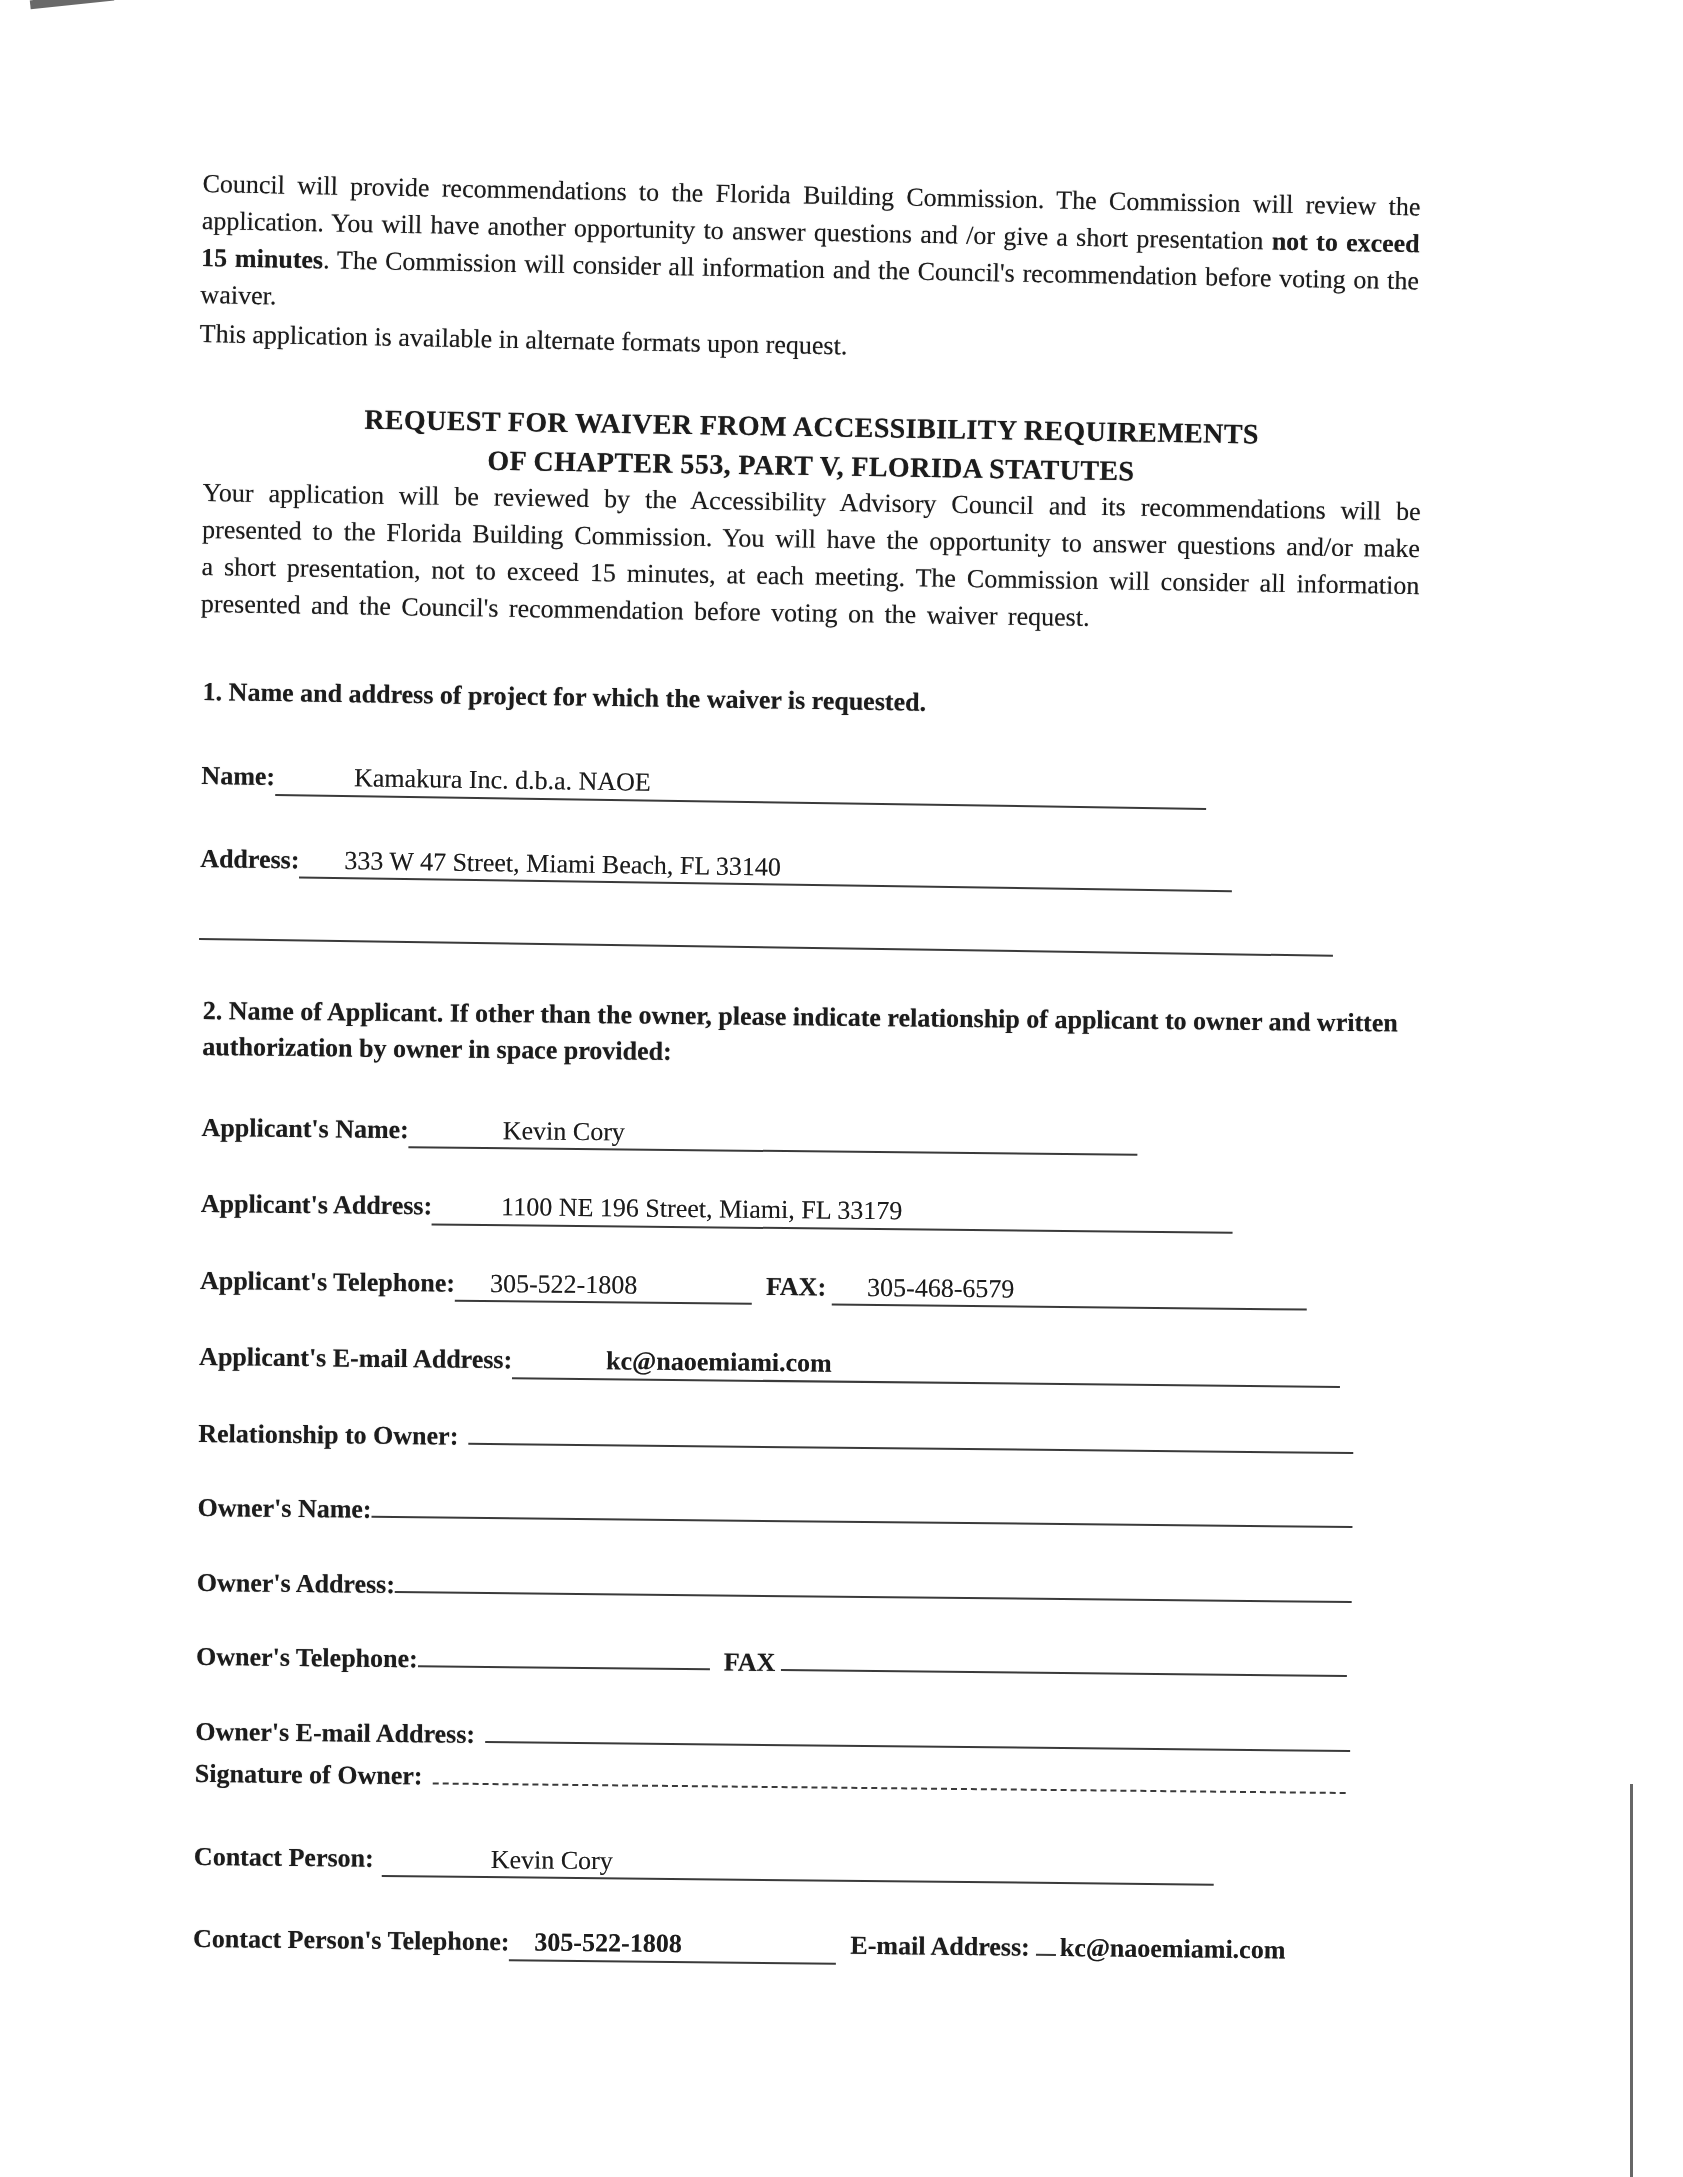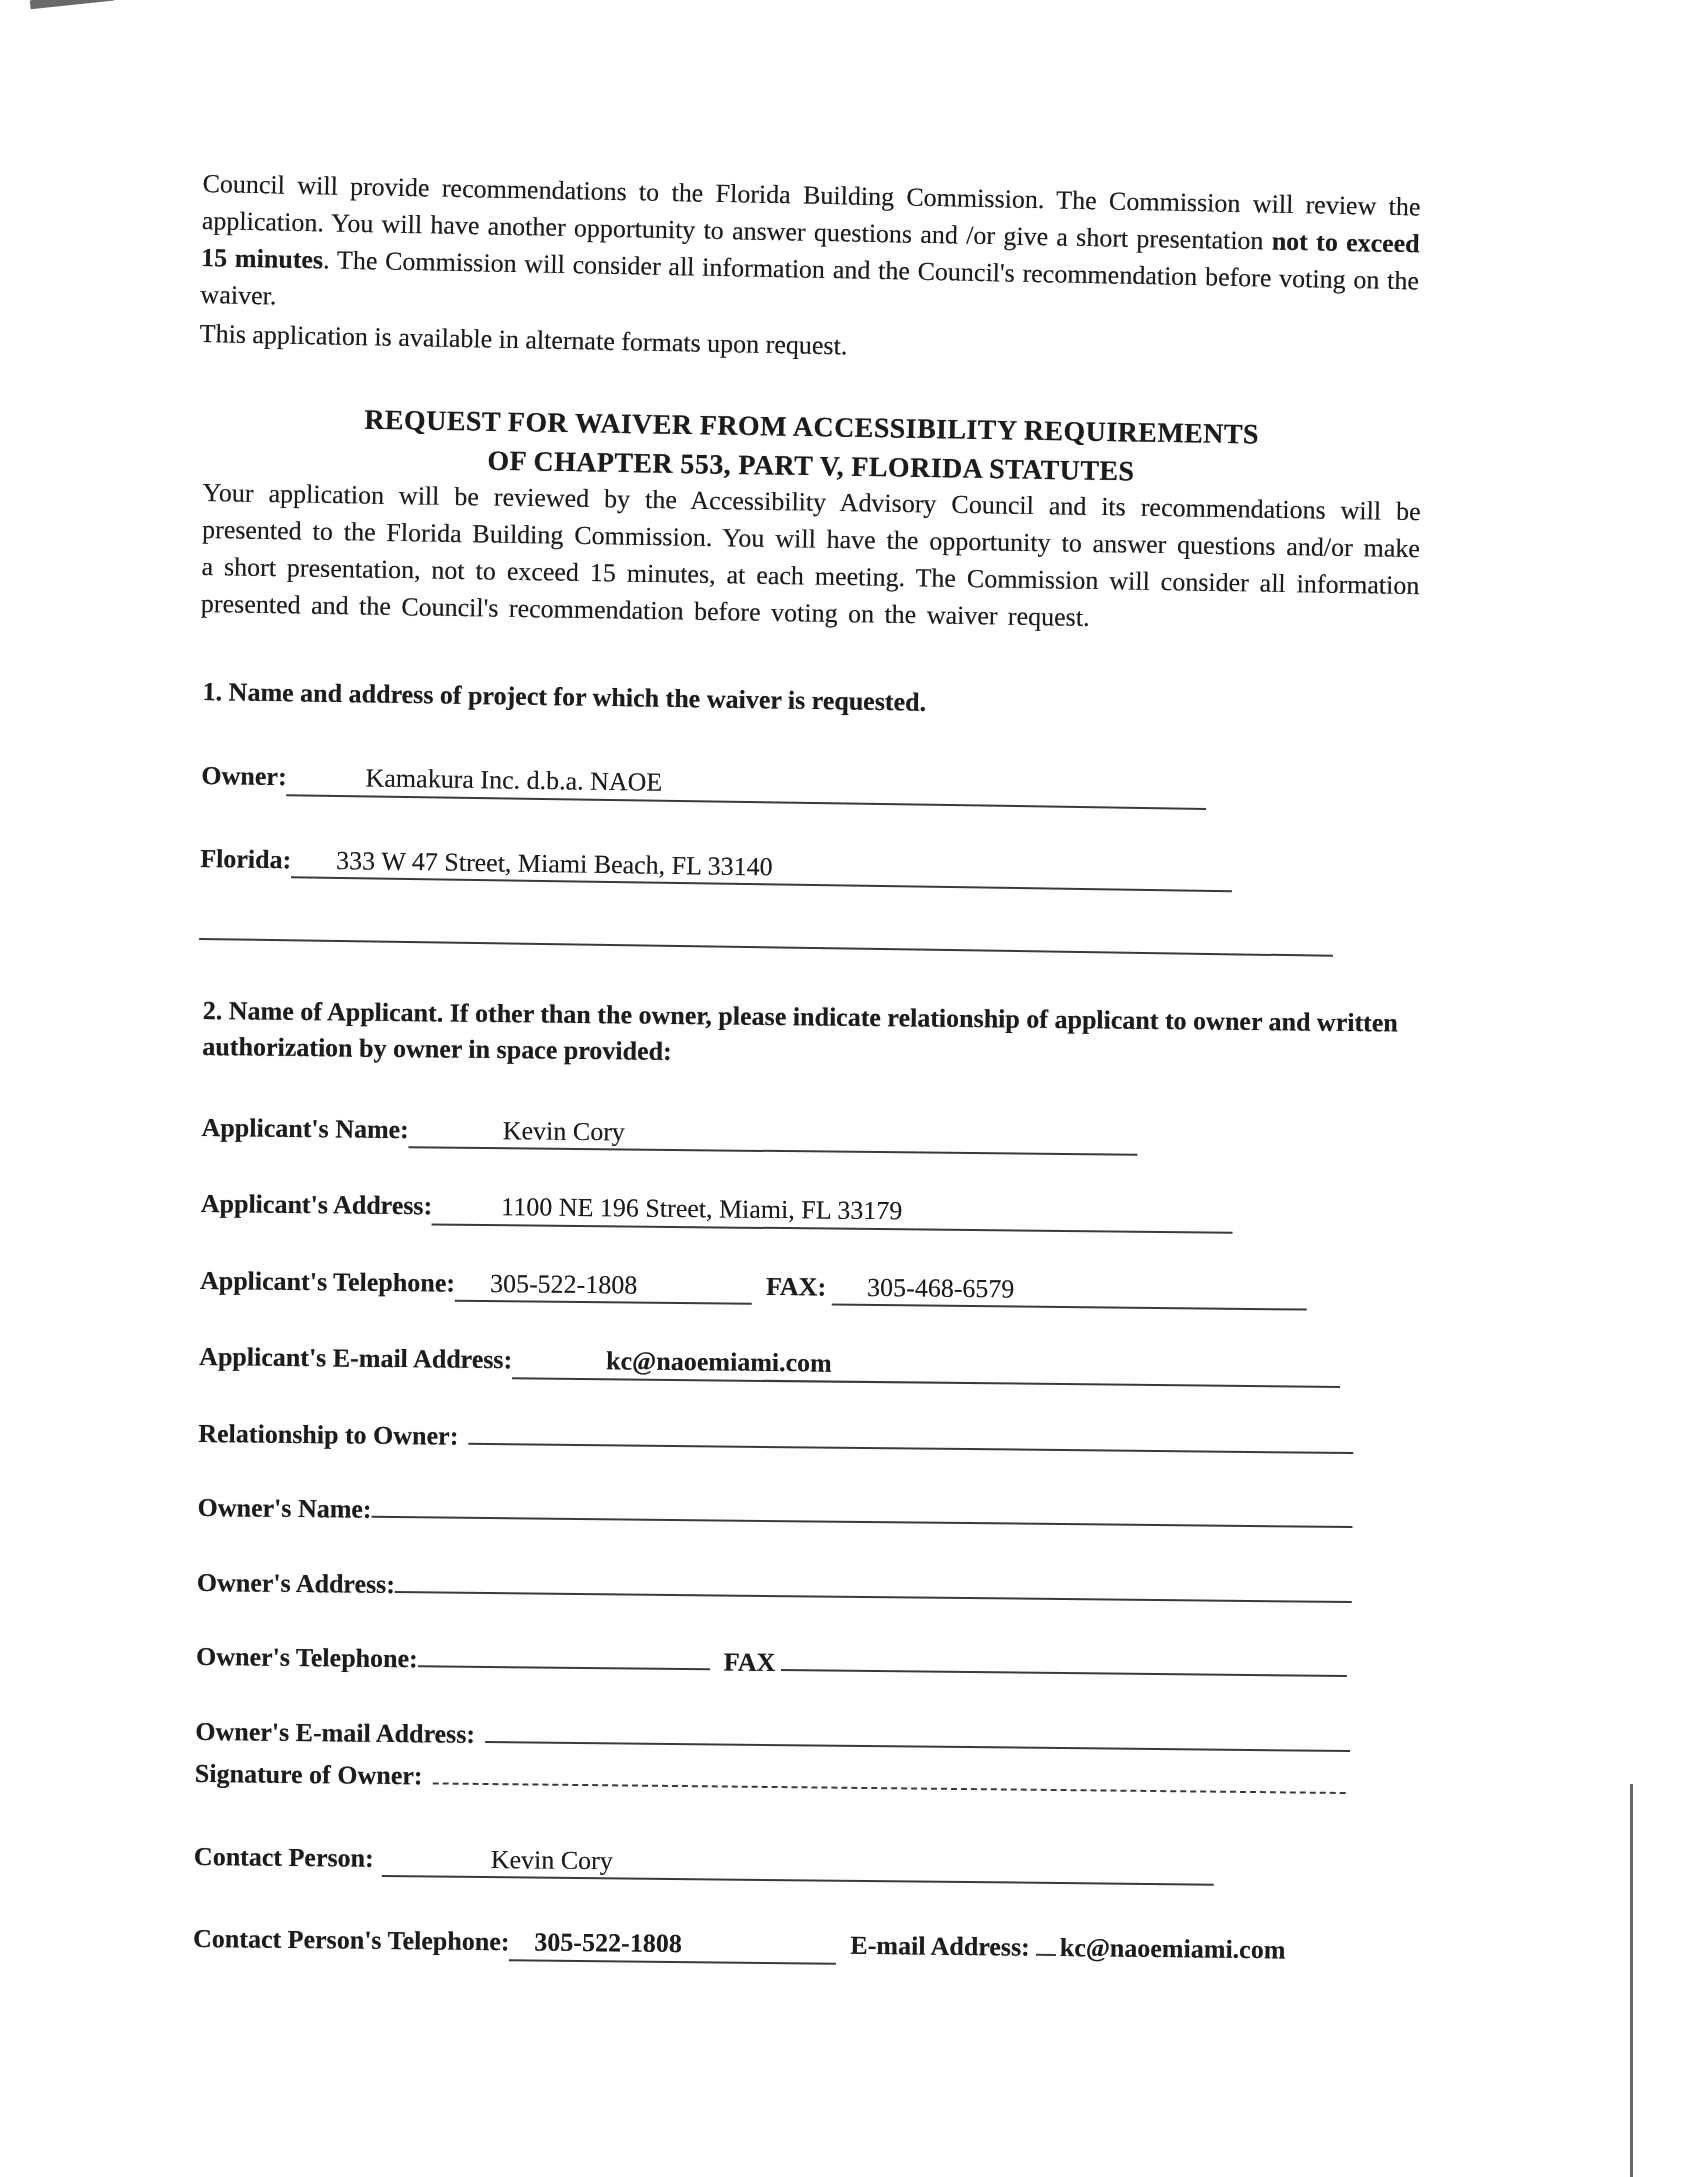--- a/index.html
+++ b/index.html
@@ -98,26 +98,26 @@
       <div>REQUEST FOR WAIVER FROM ACCESSIBILITY REQUIREMENTS</div>
       <div>OF CHAPTER 553, PART V, FLORIDA STATUTES</div>
     </div>
 
     <p class="block para overview">Your application will be reviewed by the Accessibility Advisory Council and its recommendations will be presented to the Florida Building Commission. You will have the opportunity to answer questions and/or make a short presentation, not to exceed 15 minutes, at each meeting. The Commission will consider all information presented and the Council's recommendation before voting on the waiver request.</p>
 
     <div class="block s1">
       <div class="heading">1. Name and address of project for which the waiver is requested.</div>
 
       <div class="row" style="margin-top:50px">
-        <span class="lbl">Owner:</span>
+        <span class="lbl">Name:</span>
         <span class="fill" style="margin-right:213px"><span class="val ind80">Kamakura Inc. d.b.a. NAOE</span></span>
       </div>
 
       <div class="row" style="margin-top:48px">
-        <span class="lbl">Florida:</span>
+        <span class="lbl">Address:</span>
         <span class="fill" style="margin-right:186px"><span class="val ind45">333 W 47 Street, Miami Beach, FL 33140</span></span>
       </div>
 
       <div class="row" style="margin-top:57px">
         <span class="fill" style="margin-right:84px"></span>
       </div>
     </div>
 
     <div class="block s2">
       <div class="heading" style="white-space:normal">2. Name of Applicant. If other than the owner, please indicate relationship of applicant to owner and written authorization by owner in space provided:</div>

